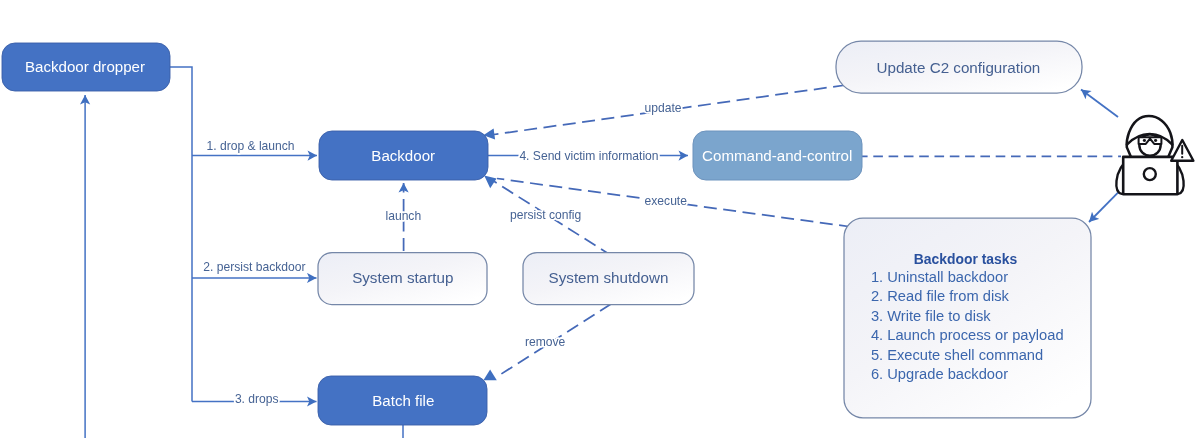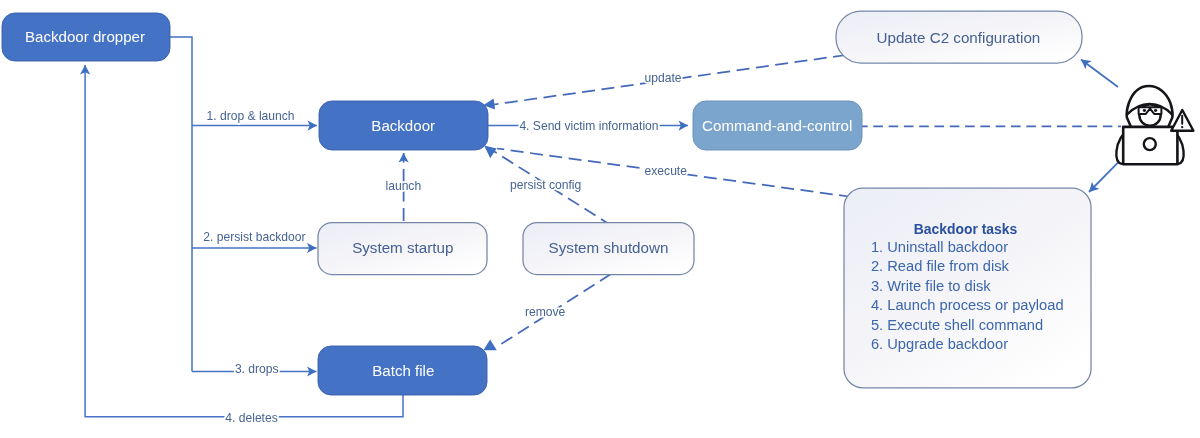--- a/index.html
+++ b/index.html
@@ -1,17 +1,17 @@
 <!DOCTYPE html>
 <html><head>
 <meta charset="utf-8">
 <style>
   html,body{margin:0;padding:0;}
   body{width:1200px;height:438px;background:#ffffff;font-family:"Liberation Sans",sans-serif;overflow:hidden;}
-  #stage{position:relative;width:1200px;height:316px;background:#fff;}
+  #stage{position:relative;width:1200px;height:316px;background:#fff;margin-top:30px;}
   svg#d{position:absolute;left:0;top:0;}
   .boxlabel-w{fill:#ffffff;font-family:"Liberation Sans",sans-serif;font-size:15.1px;}
   .boxlabel-b{fill:#456091;font-family:"Liberation Sans",sans-serif;font-size:15.2px;}
   .edgelabel{fill:#466394;font-family:"Liberation Sans",sans-serif;font-size:12.1px;}
   .halo{paint-order:stroke;stroke:#ffffff;stroke-width:3.4px;stroke-linejoin:round;}
   .lblbg{fill:#ffffff;}
   .taskhead{fill:#29509e;font-family:"Liberation Sans",sans-serif;font-size:13.9px;font-weight:bold;}
   .taskitem{fill:#3b66ad;font-family:"Liberation Sans",sans-serif;font-size:14.7px;}
 </style>
 </head>

